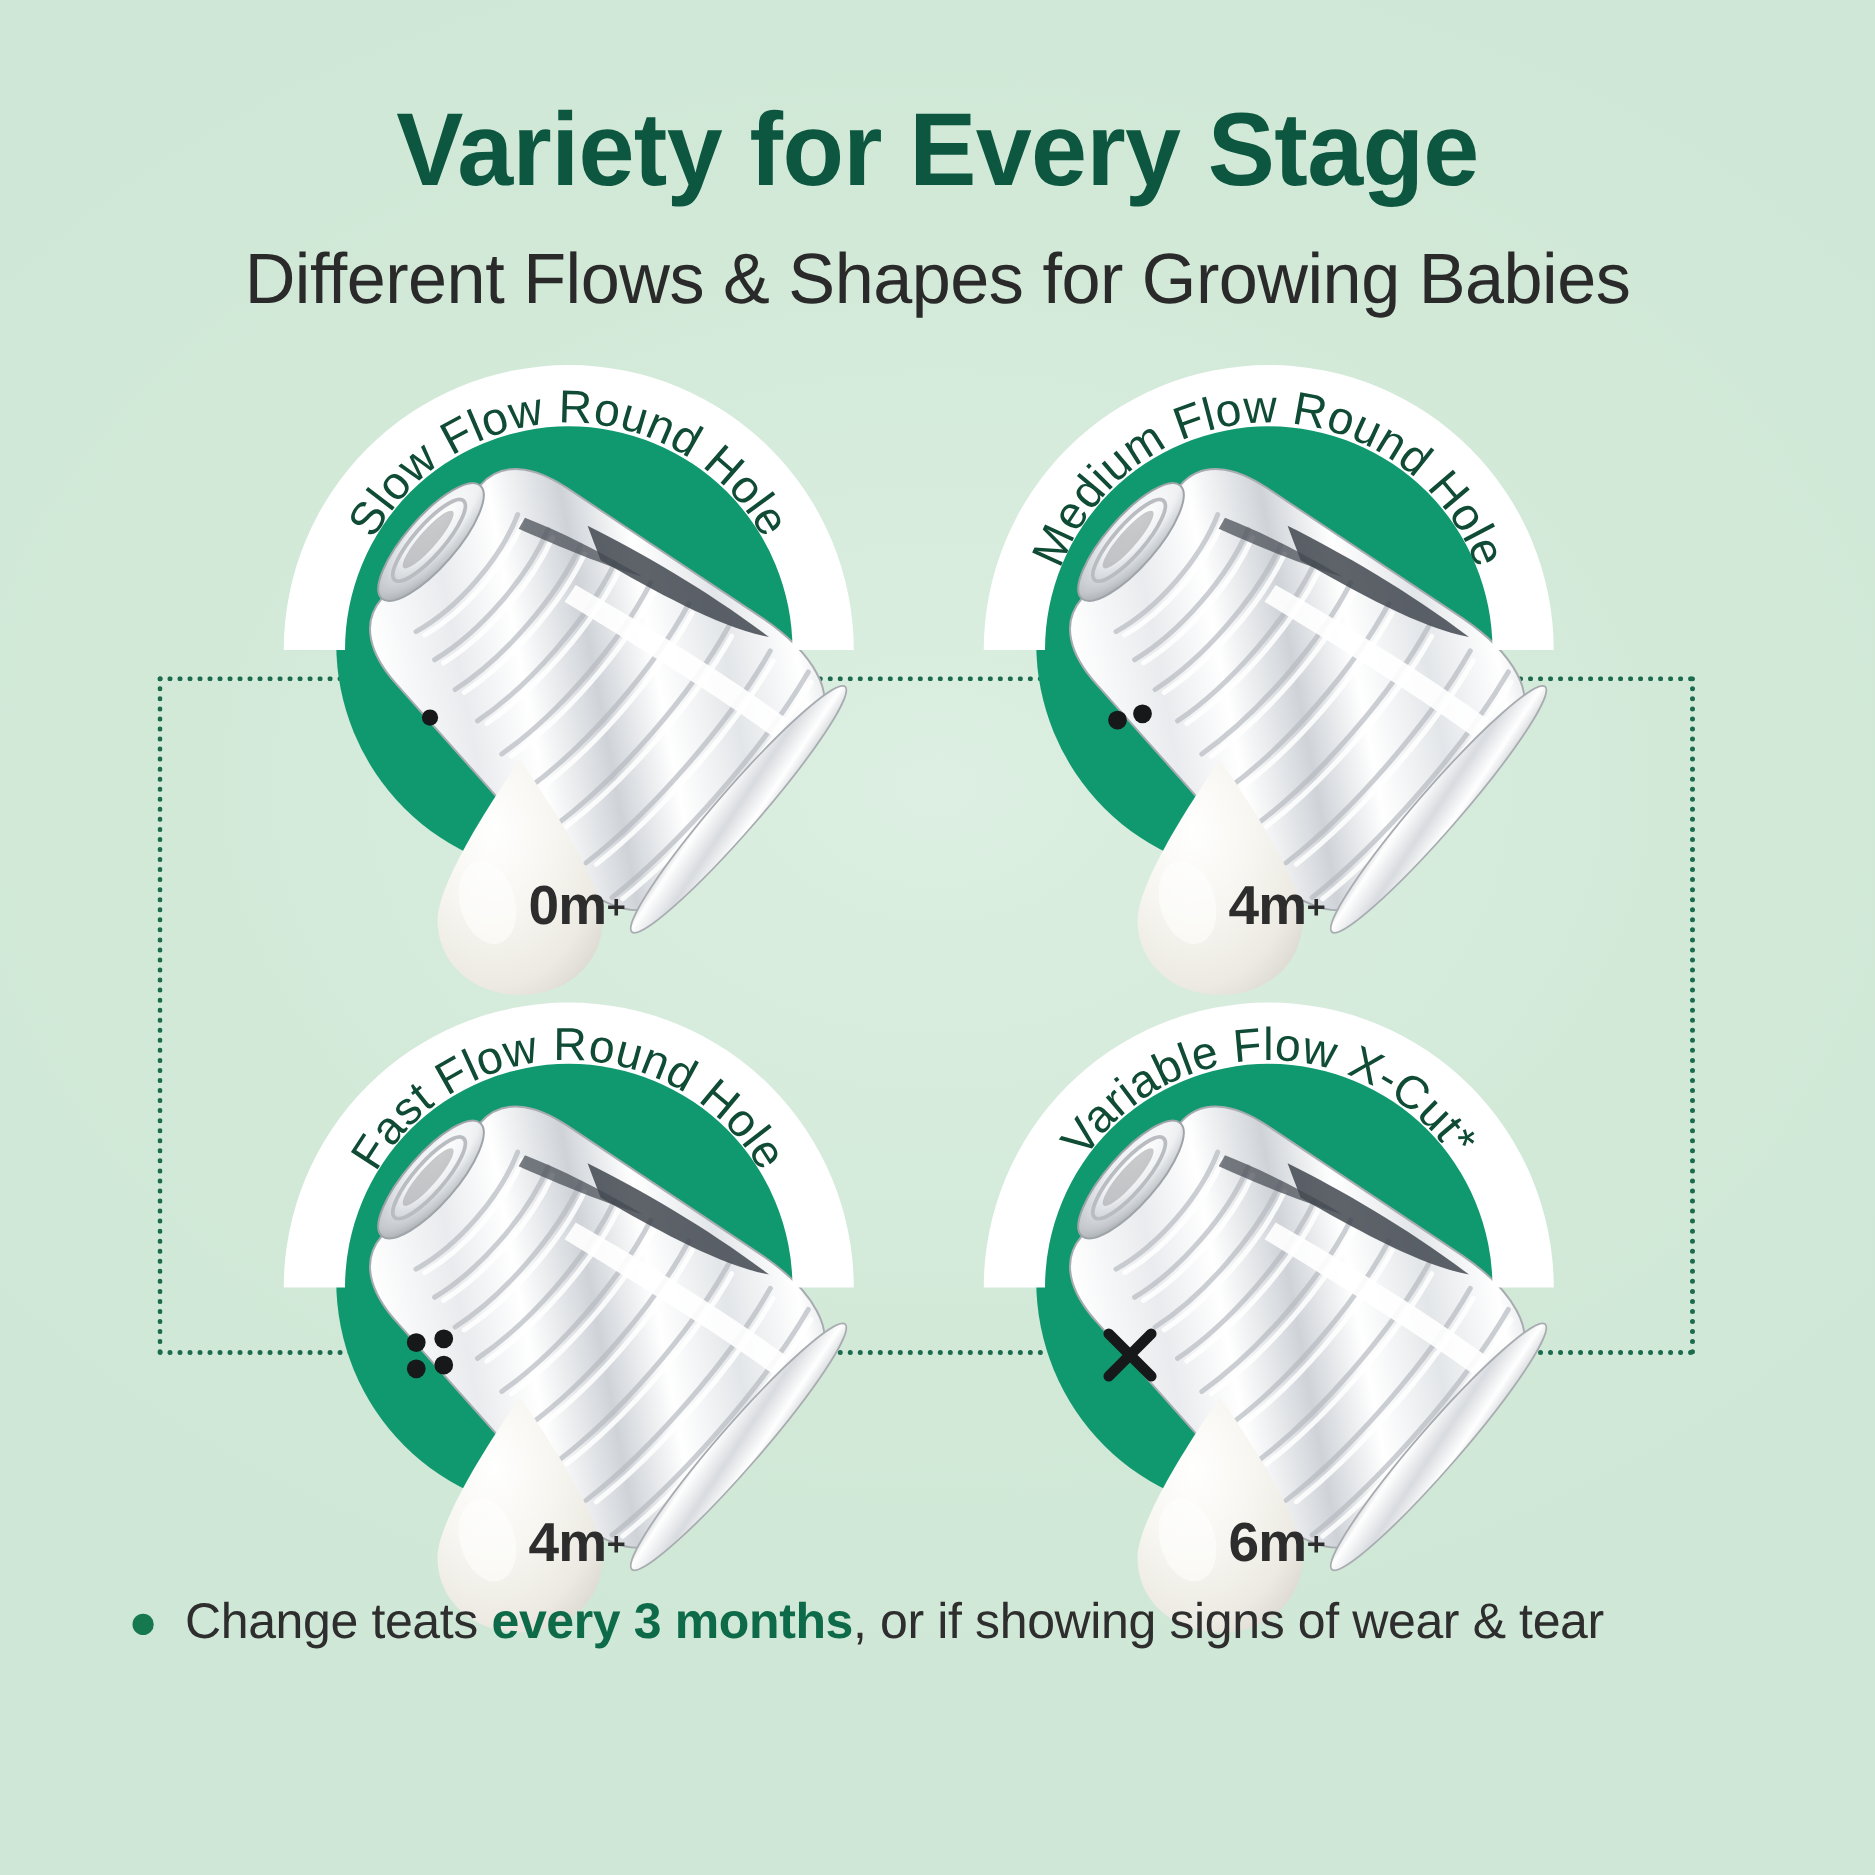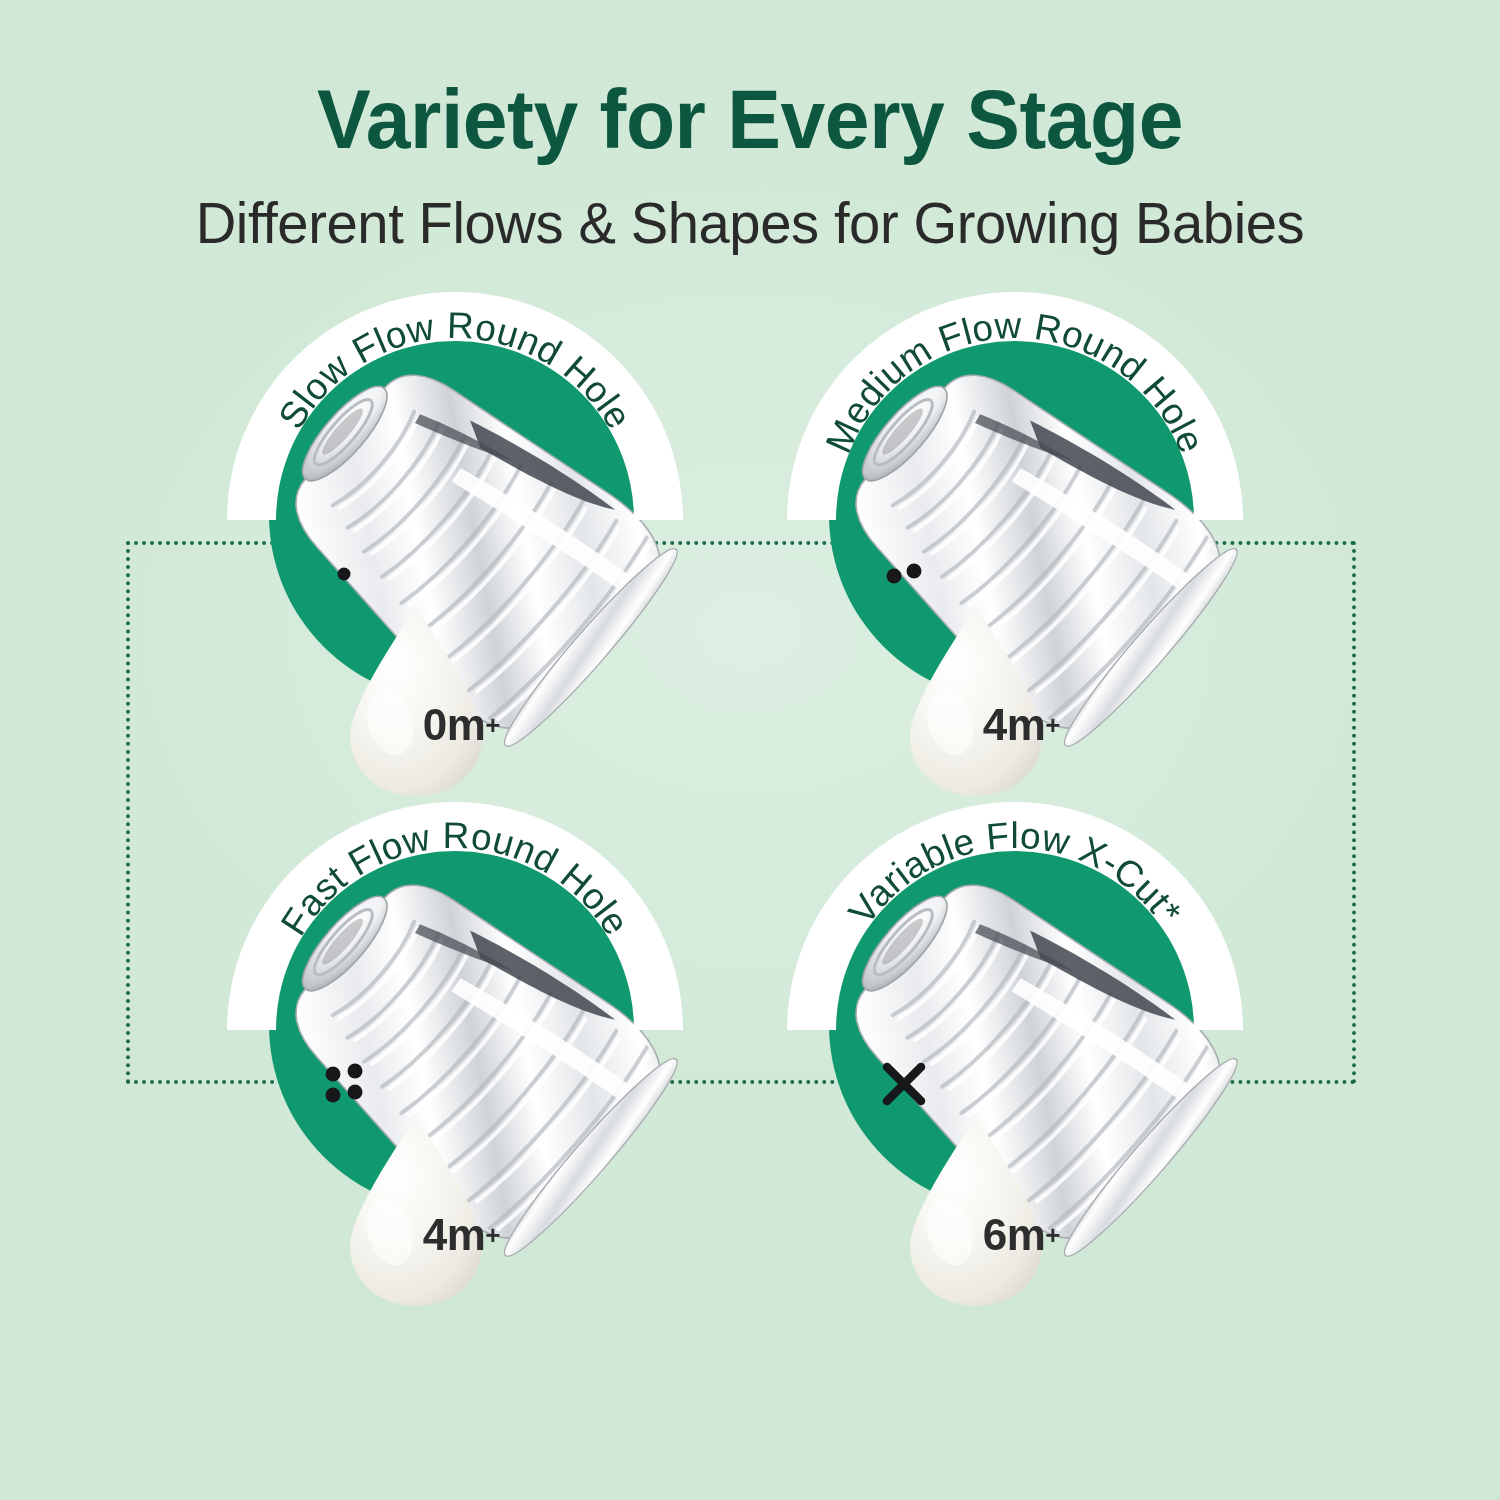--- a/index.html
+++ b/index.html
@@ -484,15 +484,19 @@
           <ellipse cx="58" cy="118" rx="22" ry="34" fill="#ffffff" opacity="0.55" transform="rotate(-16 58 118)"></ellipse>
         </svg>
         <div class="drop-label">
           <span>6m</span>
           <sup>+</sup>
         </div>
       </div>
     </div>
 
   <div class="bullets" id="bullets-root">
+      <div class="bullet">
+        <span class="dot"></span>
+        <div class="txt"><span>Change teats </span><span class="grn">every 3 months</span><span>, or if showing signs of wear &amp; tear</span></div>
+      </div>
     </div>
 
 </div>
 
 </body></html>

